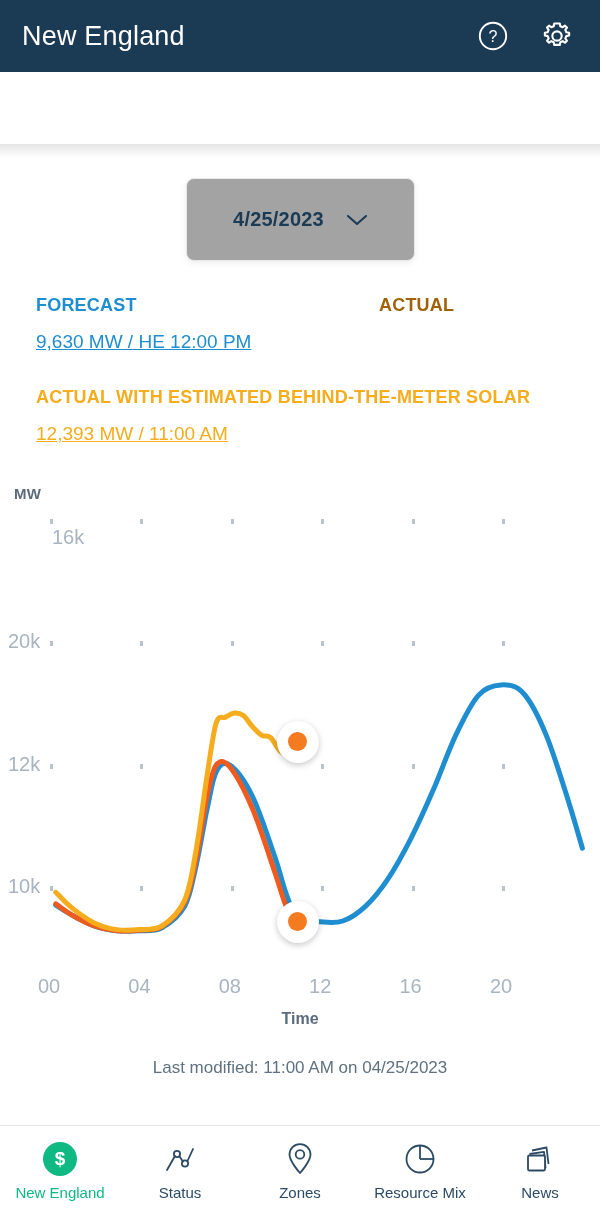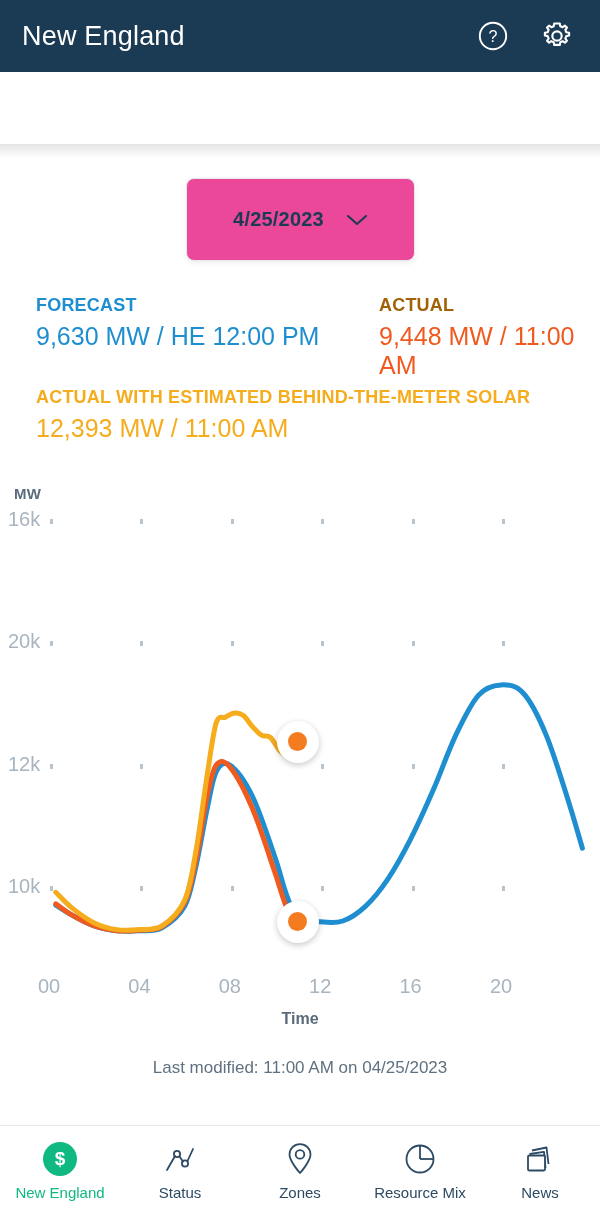--- a/index.html
+++ b/index.html
@@ -43,32 +43,32 @@
   }
   .tabbar-shadow {
     position: absolute; left: 0; top: 144px; width: 600px; height: 14px;
     background: linear-gradient(to bottom, rgba(0,0,0,0.10), rgba(0,0,0,0));
     pointer-events: none;
   }
 
   
   .date-select {
     position: absolute; left: 186px; top: 178px; width: 229px; height: 83px;
-    background: #ec4899; border: 1px solid #e7e9ed; border-radius: 8px;
+    background: #a3a3a3; border: 1px solid #e7e9ed; border-radius: 8px;
     box-shadow: 0 2px 6px rgba(0,0,0,0.07);
     display: flex; align-items: center; justify-content: center; gap: 22px;
     cursor: pointer;
   }
   .date-select-value { font-size: 20px; font-weight: bold; color: #1b3a54; letter-spacing: 0.2px; }
 
   
   .legend { position: absolute; left: 0; top: 295px; width: 600px; }
   .legend-block { position: absolute; }
   .legend-title { font-size: 18px; font-weight: bold; letter-spacing: 0.2px; }
-  .legend-value { font-size: 25px; font-weight: 400; margin-top: 6px; }
+  .legend-value { font-size: 19px; font-weight: 400; margin-top: 15px; text-decoration: underline; }
 
   
   .chart-area { position: absolute; left: 0; top: 470px; width: 600px; height: 560px; }
   .axis-unit {
     position: absolute; left: 14px; top: 15px;
     font-size: 15px; font-weight: bold; color: #5b6b7c; letter-spacing: 0.3px;
   }
   .y-tick-label {
     position: absolute; left: 8px; width: 46px; text-align: left;
     font-size: 20px; color: #a8b4bf;
@@ -147,35 +147,34 @@
     </svg>
   </div>
 
   <div class="legend">
     <div class="legend-block" style="left:36px; top:0;">
       <div class="legend-title" style="color:#1e8ed0;">FORECAST</div>
       <div class="legend-value" style="color:#1e8ed0;">9,630 MW / HE 12:00 PM</div>
     </div>
     <div class="legend-block" style="left:379px; top:0;">
       <div class="legend-title" style="color:#a16207;">ACTUAL</div>
-      <div class="legend-value" style="color:#f05a1e;">9,448 MW / 11:00 AM</div>
     </div>
     <div class="legend-block" style="left:36px; top:92px;">
       <div class="legend-title" style="color:#f5ac1d;">ACTUAL WITH ESTIMATED BEHIND-THE-METER SOLAR</div>
       <div class="legend-value" style="color:#f5ac1d;">12,393 MW / 11:00 AM</div>
     </div>
   </div>
 
   <div class="chart-area">
     <div class="axis-unit">MW</div>
     <div id="y-ticks">
         <div class="y-tick-label" style="top: 405px;">10k</div>
         <div class="y-tick-label" style="top: 282.667px;">12k</div>
         <div class="y-tick-label" style="top: 160.333px;">20k</div>
-        <div class="y-tick-label" style="top: 38px;">16k</div>
+        <div class="y-tick-label" style="top: 56px; margin-left: 44px;">16k</div>
       </div>
     <div id="grid-dots">
         <div class="grid-dot" style="left: 50px; top: 416px;"></div>
         <div class="grid-dot" style="left: 140.4px; top: 416px;"></div>
         <div class="grid-dot" style="left: 230.8px; top: 416px;"></div>
         <div class="grid-dot" style="left: 321.2px; top: 416px;"></div>
         <div class="grid-dot" style="left: 411.6px; top: 416px;"></div>
         <div class="grid-dot" style="left: 502px; top: 416px;"></div>
         <div class="grid-dot" style="left: 50px; top: 293.667px;"></div>
         <div class="grid-dot" style="left: 140.4px; top: 293.667px;"></div>

